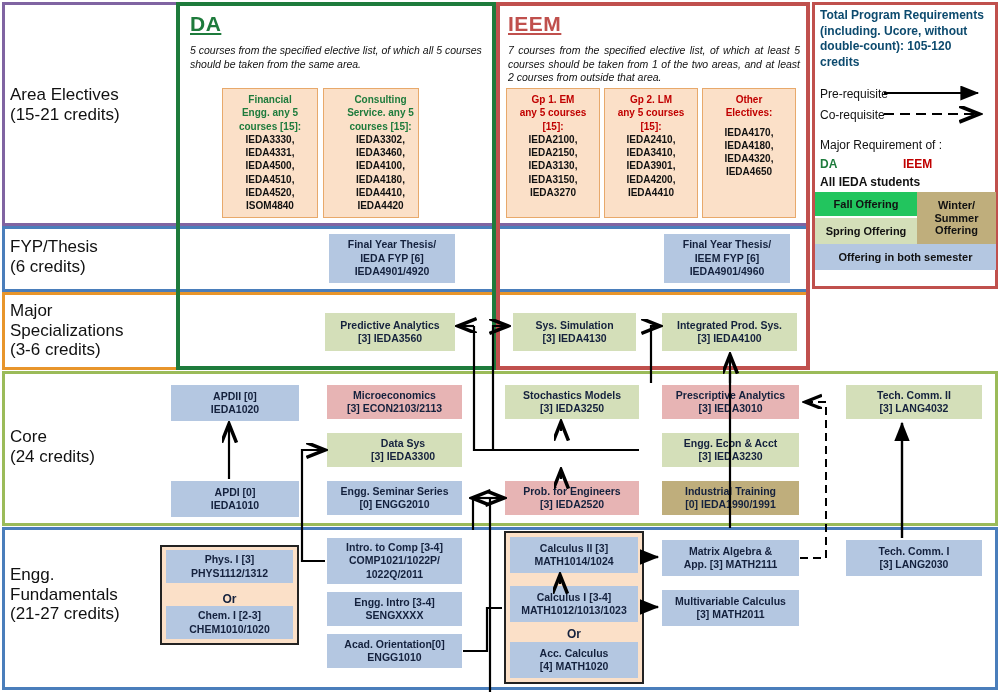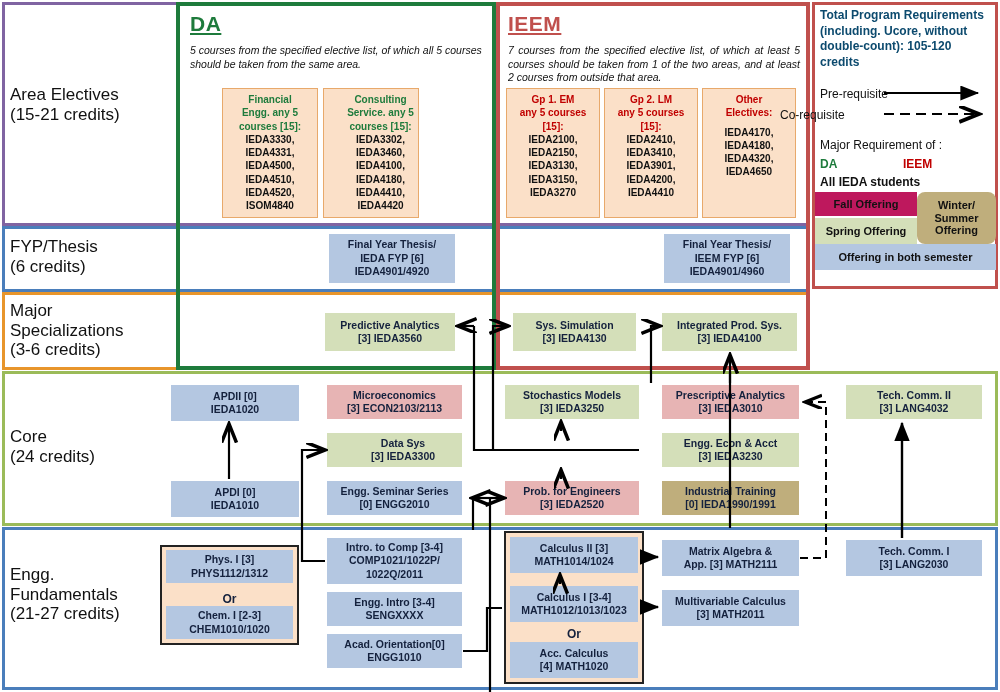--- a/index.html
+++ b/index.html
@@ -138,29 +138,29 @@
 Electives:</div>
     <div style="white-space:pre-line;color:#111;margin-top:6px;">IEDA4170,
 IEDA4180,
 IEDA4320,
 IEDA4650</div>
   </div>
 
   <div class="frame frame-legend"></div>
   <div class="lg-title" style="left:820px;top:8px;width:172px;">Total Program Requirements (including. Ucore, without double-count): 105-120 credits</div>
   <div class="lg-txt" style="left:820px;top:87px;">Pre-requisite</div>
-  <div class="lg-txt" style="left:780px;top:108px;">Co-requisite</div>
+  <div class="lg-txt" style="left:820px;top:108px;">Co-requisite</div>
   <div class="lg-txt" style="left:820px;top:138px;">Major Requirement of :</div>
   <div class="lg-txt-b" style="left:820px;top:157px;color:#1E7B3C;">DA</div>
   <div class="lg-txt-b" style="left:903px;top:157px;color:#C00000;">IEEM</div>
   <div class="lg-txt-b" style="left:820px;top:175px;">All IEDA students</div>
 
-  <div class="lg-sw" style="left:815px;top:192px;width:102px;height:24px;background:#be185d;">Fall Offering</div>
+  <div class="lg-sw" style="left:815px;top:192px;width:102px;height:24px;background:#22c55e;">Fall Offering</div>
   <div class="lg-sw" style="left:815px;top:218px;width:102px;height:26px;background:#D4DFB9;">Spring Offering</div>
-  <div class="lg-sw" style="left:917px;top:192px;width:79px;height:52px;background:#BFAE7C;white-space:pre-line;border-radius:8px;">Winter/
+  <div class="lg-sw" style="left:917px;top:192px;width:79px;height:52px;background:#BFAE7C;white-space:pre-line;">Winter/
 Summer
 Offering</div>
   <div class="lg-sw" style="left:815px;top:244px;width:181px;height:26px;background:#B4C7E1;">Offering in both semester</div>
 
   <div class="box blue" style="left:329px;top:234px;width:126px;height:49px;">
     <div>Final Year Thesis/</div>
     <div>IEDA FYP [6]</div>
     <div>IEDA4901/4920</div>
   </div>
   <div class="box blue" style="left:664px;top:234px;width:126px;height:49px;">

